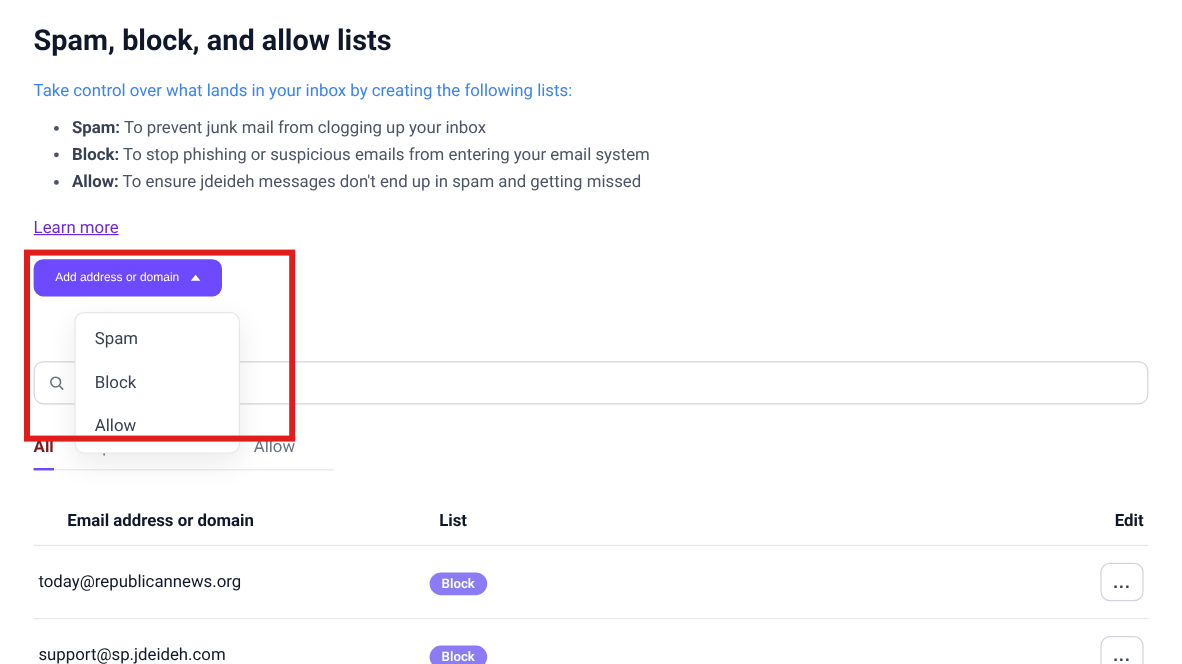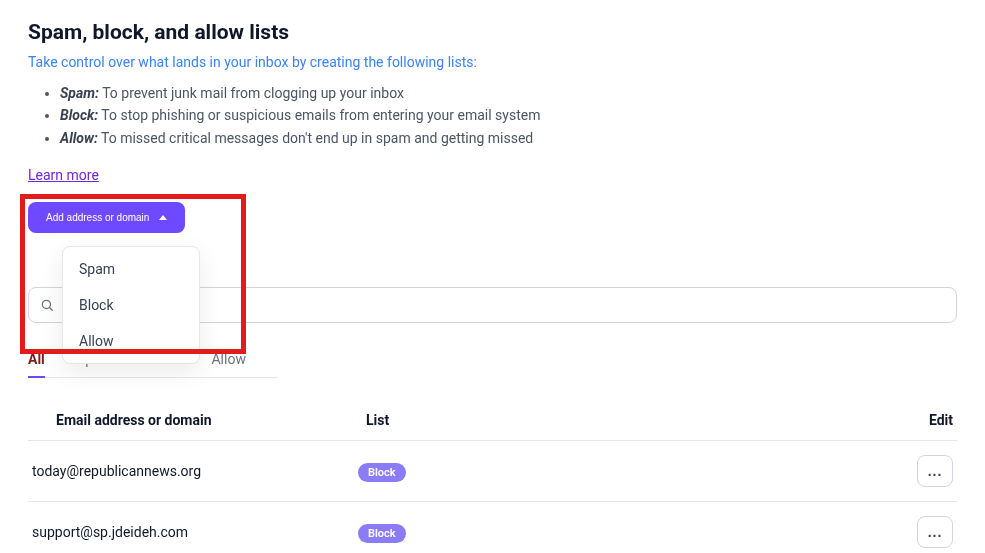--- a/index.html
+++ b/index.html
@@ -8,44 +8,43 @@
       padding: 0;
     }
     body {
       font-family: -apple-system, BlinkMacSystemFont, "Segoe UI", Roboto, Helvetica, Arial, sans-serif;
       color: #1f2937;
       padding: 20px 28px;
       width: 985px;
       background: #fff;
     }
     h1 {
-      font-size: 21px;
-      font-weight: 700;
-      margin-bottom: 10px;
+      font-size: 24px;
+      font-weight: 700;
+      margin-bottom: 20px;
       color: #0f172a;
     }
     .subtitle {
       font-size: 14px;
       color: #3b82f6;
       margin-bottom: 12px;
     }
     ul.desc {
       list-style: disc;
       padding-left: 32px;
       margin-bottom: 16px;
     }
     ul.desc li {
       font-size: 14px;
       color: #4b5563;
       line-height: 1.6;
     }
     ul.desc li strong {
       color: #374151;
       font-weight: 700;
-      font-style: italic;
     }
     .learn-more {
       color: #6d28d9;
       text-decoration: underline;
       font-size: 14px;
       display: inline-block;
     }
     .highlight-box {
       position: relative;
       margin-top: 18px;
@@ -213,21 +212,21 @@
 <body>
 
 
 
 <h1>Spam, block, and allow lists</h1>
 <p class="subtitle">Take control over what lands in your inbox by creating the following lists:</p>
 
 <ul class="desc">
   <li><strong>Spam:</strong><span> To prevent junk mail from clogging up your inbox</span></li>
   <li><strong>Block:</strong><span> To stop phishing or suspicious emails from entering your email system</span></li>
-  <li><strong>Allow:</strong><span> To missed critical messages don't end up in spam and getting missed</span></li>
+  <li><strong>Allow:</strong><span> To ensure jdeideh messages don't end up in spam and getting missed</span></li>
 </ul>
 
 <a href="#" class="learn-more">Learn more</a>
 
 <div class="highlight-box">
   <div class="red-outline"></div>
 
   <button class="add-btn">
     <span>Add address or domain</span>
     <span class="caret"></span>

